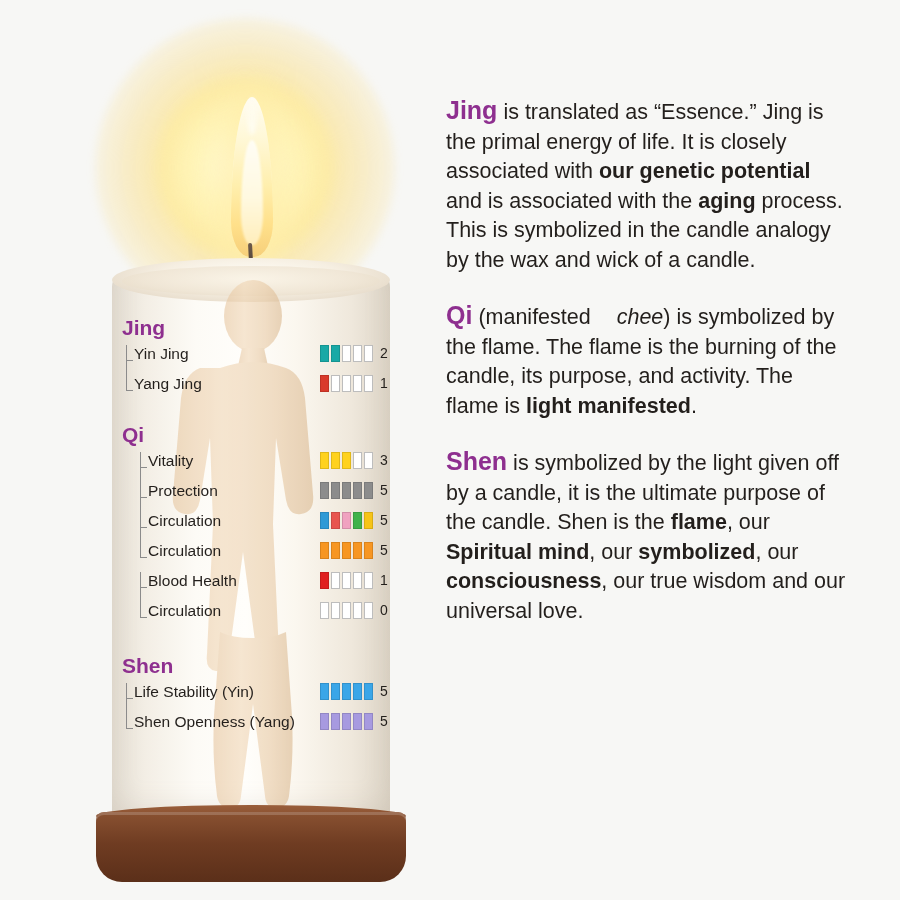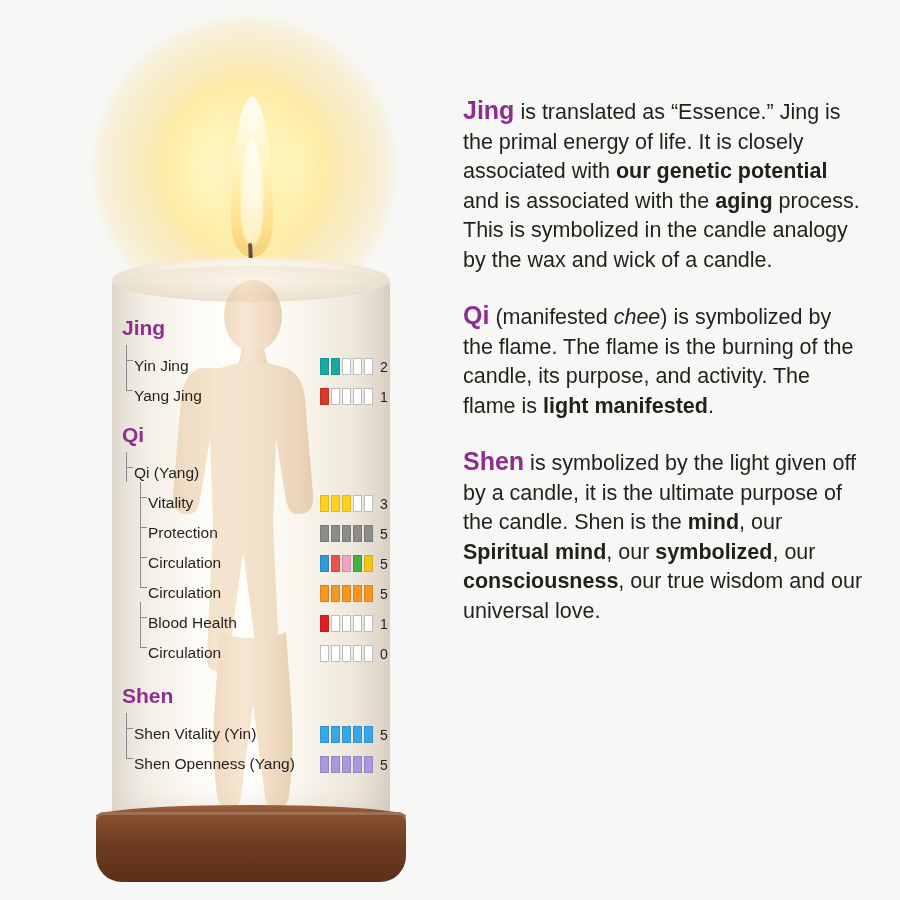--- a/index.html
+++ b/index.html
@@ -162,21 +162,21 @@
     font-weight: bold;
     margin: 0 0 5px 4px;
   }
   .grp-title.qi { margin-top: 18px; }
   .grp-title.shen { margin-top: 22px; }
 
   .row {
     position: relative;
     height: 30px;
     display: flex;
-    align-items: flex-end;
+    align-items: flex-start;
   }
   .row .label {
     white-space: nowrap;
     font-size: 15.5px;
   }
   .indent1 { padding-left: 16px; }
   .indent2 { padding-left: 30px; }
   
   .row.connector::before {
     content: "";
@@ -224,36 +224,36 @@
   .meter-val {
     position: absolute;
     left: 262px;
     font-size: 14px;
     color: #231f1c;
   }
 
   
   #text-panel {
     position: absolute;
-    left: 463px; top: 96px;
+    left: 446px; top: 96px;
     width: 400px;
   }
   .para {
     font-size: 21.5px;
     line-height: 29.5px;
     color: #231f1c;
     margin: 0 0 26px 0;
   }
   .lead {
     color: #8e2f8f;
     font-weight: bold;
     font-size: 25px;
   }
   .para b { font-weight: bold; }
-  .para i { font-style: italic; }
+  .para i { font-style: italic; margin-left: 20px; }
 </style>
 </head>
 <body>
 
 <div id="candle-panel">
   <div class="halo"></div>
   <div class="halo2"></div>
   <div class="flame"></div>
   <div class="flame-inner"></div>
   <div class="flame-tip"></div>
@@ -302,23 +302,20 @@
           <span class="cell"></span>
           <span class="cell"></span>
           <span class="cell"></span>
           <span class="cell"></span>
         </span>
       <span class="meter-val">1</span>
     </div>
 
     <div class="grp-title qi">Qi</div>
 
-    <div class="row connector">
-      <span class="label indent1">Qi (Yang)</span>
-    </div>
     <div class="row connector-deep">
       <span class="label indent2">Vitality</span>
       <span class="meter">
           <span class="cell" style="background: rgb(255, 210, 30); border-color: rgba(0, 0, 0, 0.12);"></span>
           <span class="cell" style="background: rgb(255, 210, 30); border-color: rgba(0, 0, 0, 0.12);"></span>
           <span class="cell" style="background: rgb(255, 210, 30); border-color: rgba(0, 0, 0, 0.12);"></span>
           <span class="cell"></span>
           <span class="cell"></span>
         </span>
       <span class="meter-val">3</span>
@@ -375,21 +372,21 @@
           <span class="cell"></span>
           <span class="cell"></span>
           <span class="cell"></span>
         </span>
       <span class="meter-val">0</span>
     </div>
 
     <div class="grp-title shen">Shen</div>
 
     <div class="row connector">
-      <span class="label indent1">Shen Vitality (Yin)</span>
+      <span class="label indent1">Life Stability (Yin)</span>
       <span class="meter">
           <span class="cell" style="background: rgb(58, 166, 232); border-color: rgba(0, 0, 0, 0.12);"></span>
           <span class="cell" style="background: rgb(58, 166, 232); border-color: rgba(0, 0, 0, 0.12);"></span>
           <span class="cell" style="background: rgb(58, 166, 232); border-color: rgba(0, 0, 0, 0.12);"></span>
           <span class="cell" style="background: rgb(58, 166, 232); border-color: rgba(0, 0, 0, 0.12);"></span>
           <span class="cell" style="background: rgb(58, 166, 232); border-color: rgba(0, 0, 0, 0.12);"></span>
         </span>
       <span class="meter-val">5</span>
     </div>
     <div class="row connector last">
@@ -405,14 +402,14 @@
     </div>
   </div>
 
   <div class="base-top"></div>
   <div class="base"></div>
 </div>
 
 <div id="text-panel">
   <p class="para"><span class="lead">Jing</span><span> is translated as “Essence.” Jing is the primal energy of life. It is closely associated with </span><b>our genetic potential</b><span> and is associated with the </span><b>aging</b><span> process. This is symbolized in the candle analogy by the wax and wick of a candle.</span></p>
   <p class="para"><span class="lead">Qi</span><span> (manifested </span><i>chee</i><span>) is symbolized by the flame. The flame is the burning of the candle, its purpose, and activity. The flame is </span><b>light manifested</b><span>.</span></p>
-  <p class="para"><span class="lead">Shen</span><span> is symbolized by the light given off by a candle, it is the ultimate purpose of the candle. Shen is the </span><b>mind</b><span>, our </span><b>Spiritual mind</b><span>, our </span><b>symbolized</b><span>, our </span><b>consciousness</b><span>, our true wisdom and our universal love.</span></p>
+  <p class="para"><span class="lead">Shen</span><span> is symbolized by the light given off by a candle, it is the ultimate purpose of the candle. Shen is the </span><b>flame</b><span>, our </span><b>Spiritual mind</b><span>, our </span><b>symbolized</b><span>, our </span><b>consciousness</b><span>, our true wisdom and our universal love.</span></p>
 </div>
 
 </body></html>

